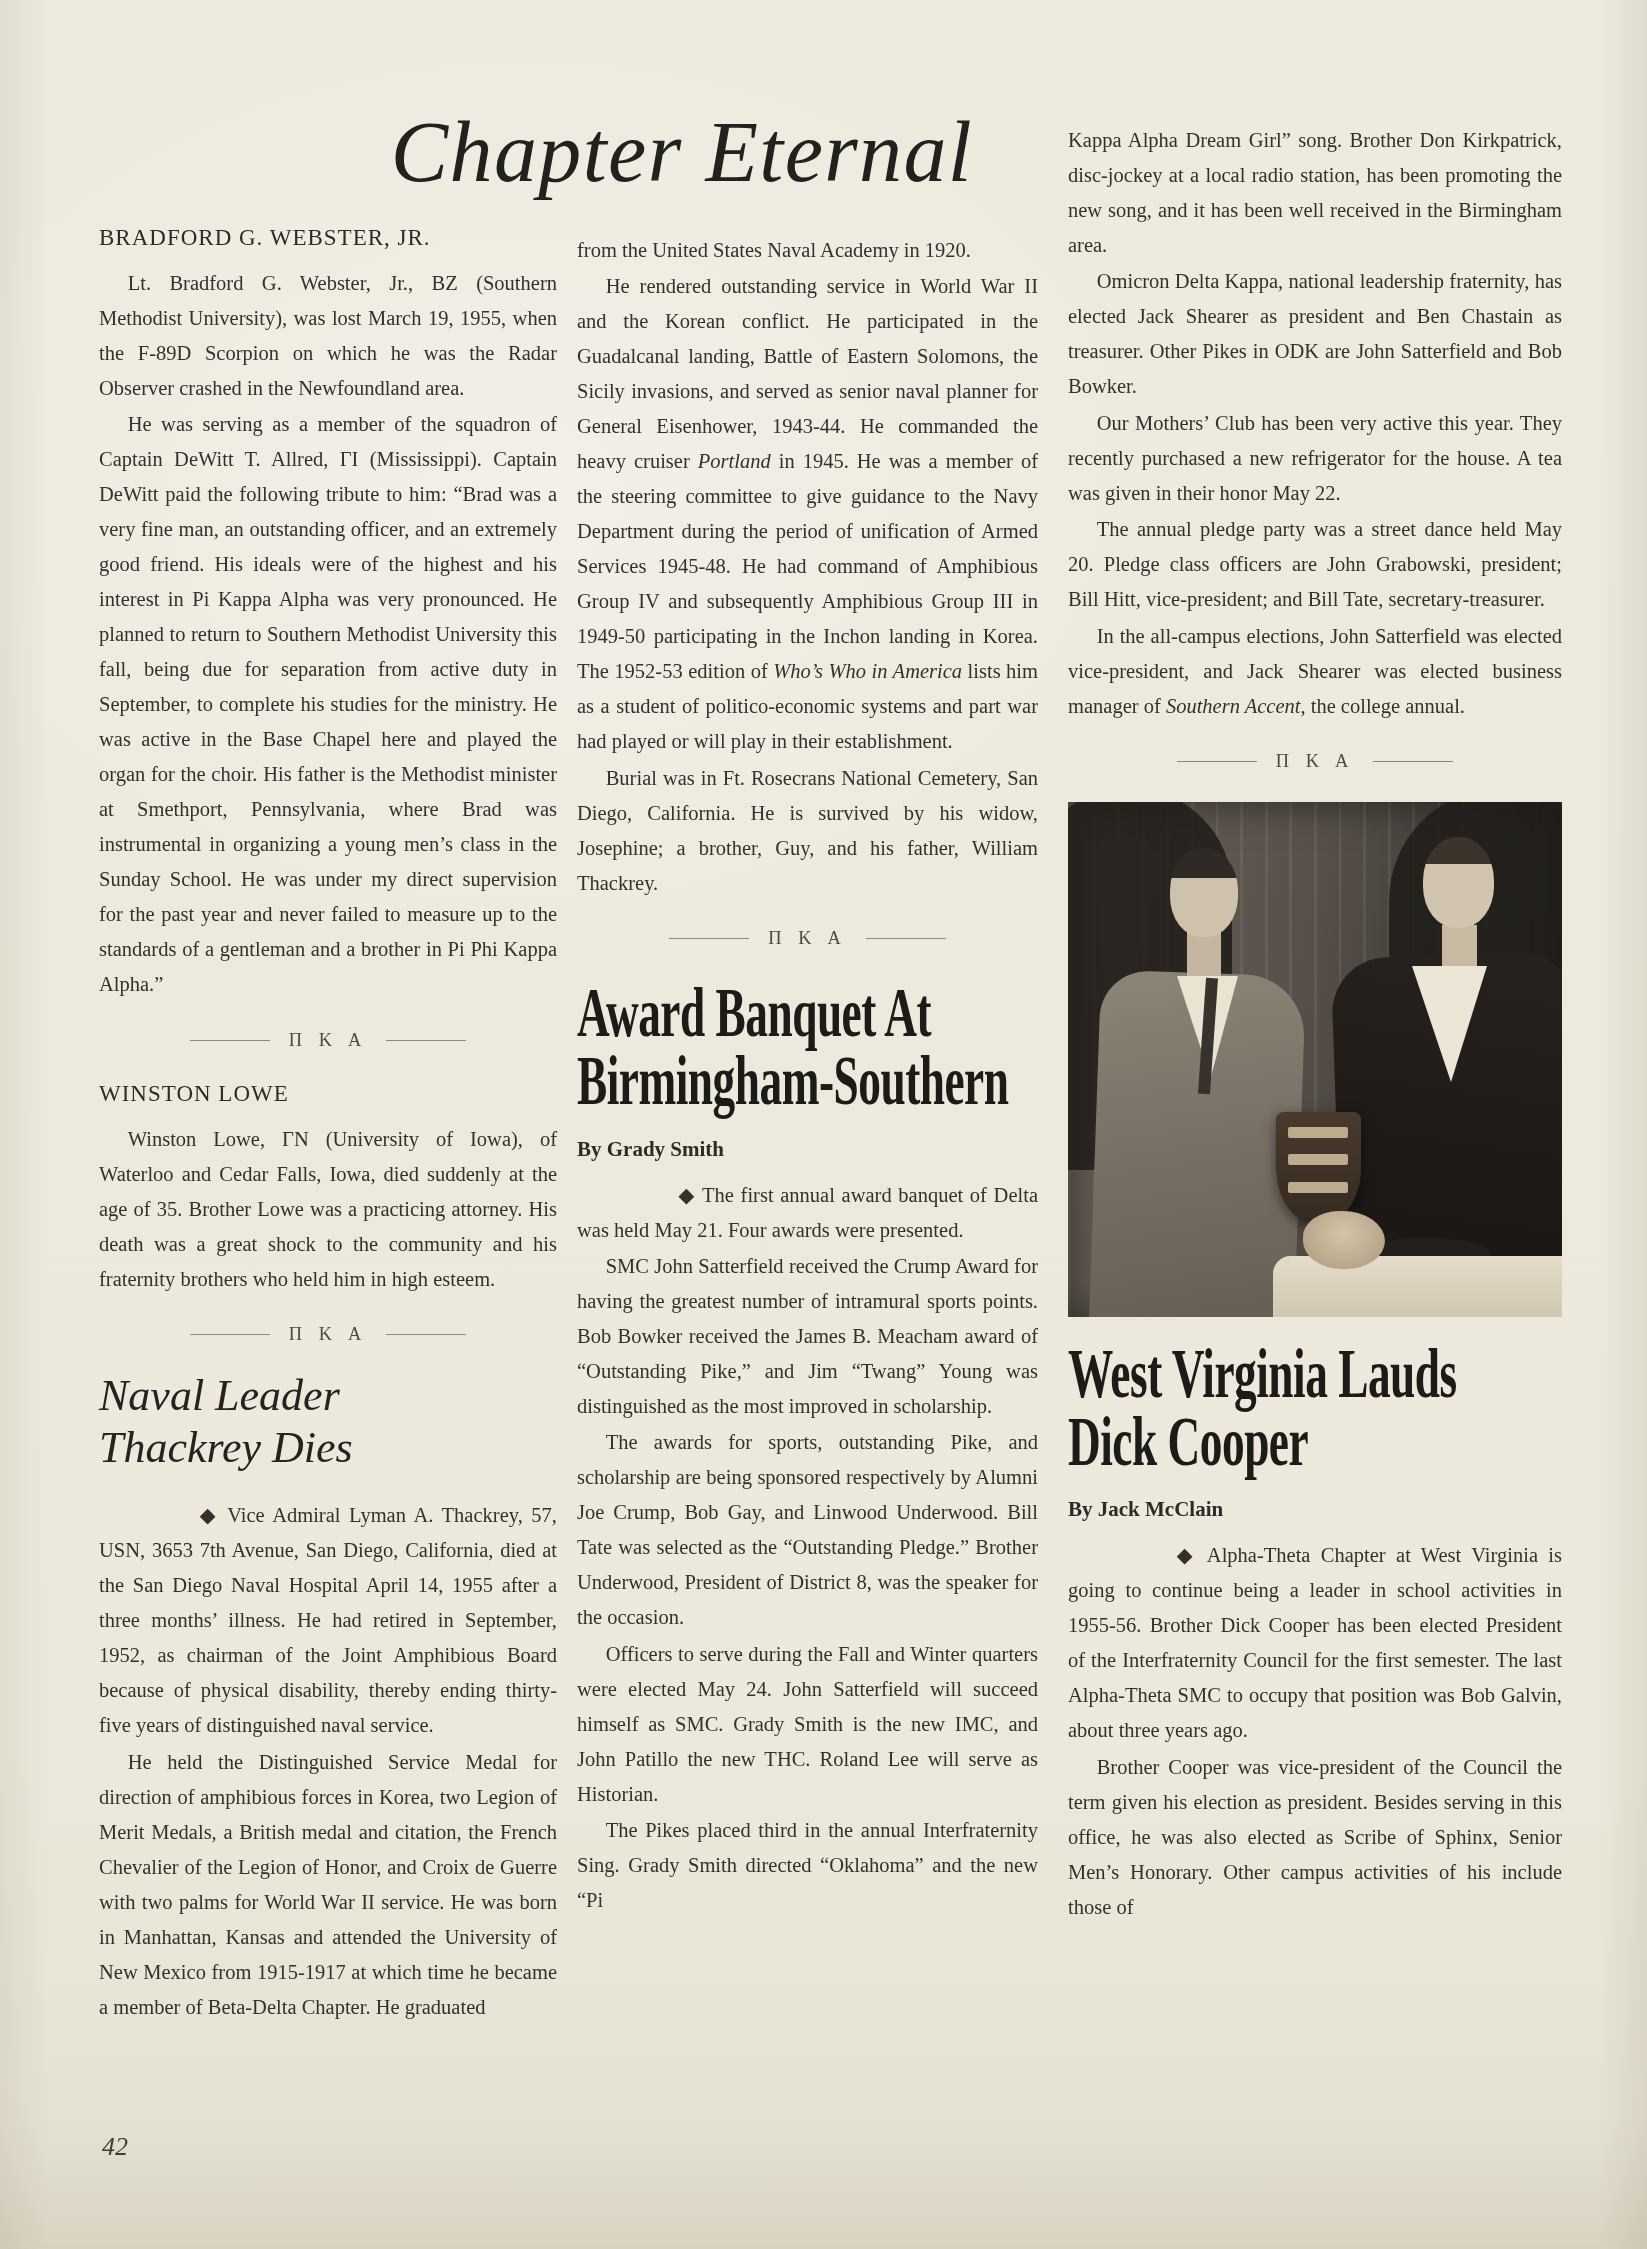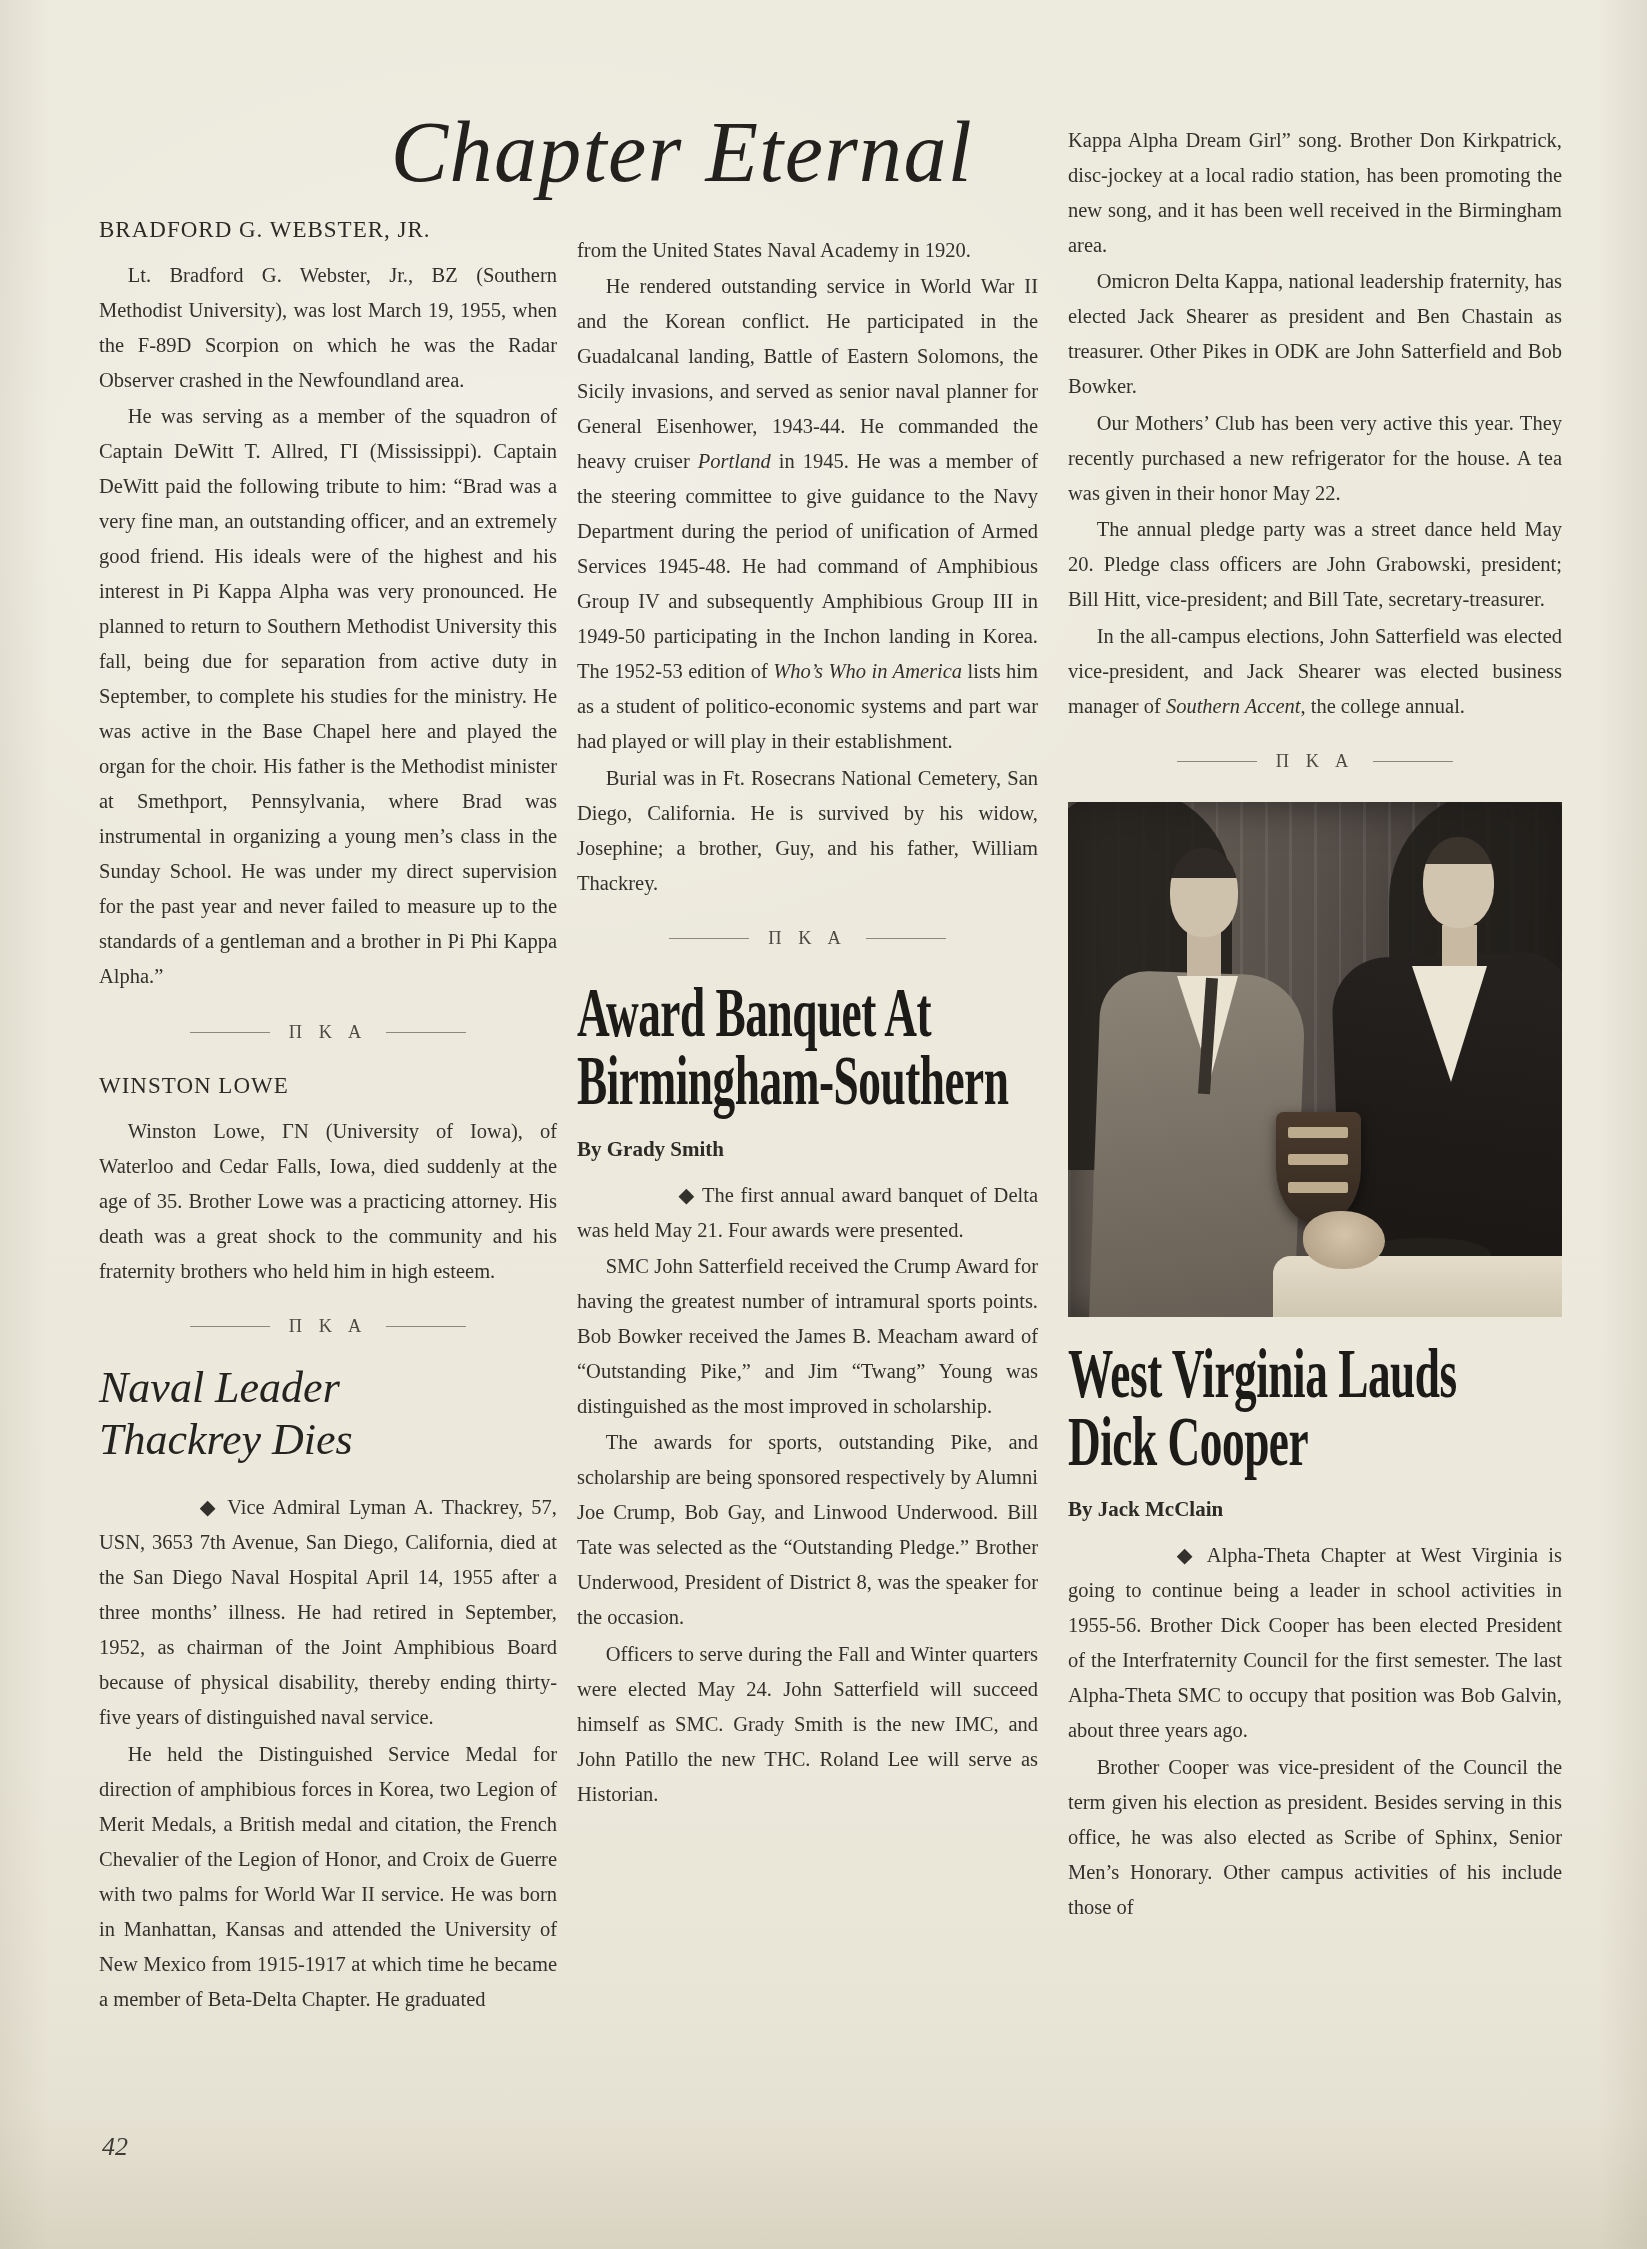--- a/index.html
+++ b/index.html
@@ -19,21 +19,21 @@
   .script-title {
     position:absolute; left:341px; top:102px; width:682px;
     margin:0; text-align:center;
     font-family:"Liberation Serif", serif;
     font-style:italic; font-weight:500;
     font-size:86px; letter-spacing:1.4px;
     color:#22211d;
   }
   
   .col { position:absolute; font-size:20.5px; line-height:35px; }
-  .col-1 { left:99px;  top:212px; width:458px; }
+  .col-1 { left:99px;  top:220px; width:458px; }
   .col-2 { left:577px;  top:233px; width:461px; }
   .col-3 { left:1068px; top:123px; width:494px; }
 
   .para { margin:0; text-align:justify; }
   .para.indent { text-indent:1.4em; }
   .para.flush  { text-indent:0; }
   .para.lead   { text-indent:22%; }
   .para + .para { margin-top:1.4px; }
 
   .obit-head {
@@ -207,20 +207,21 @@
     <div class="headline">
       <span class="hl-line">Award Banquet At</span>
       <span class="hl-line">Birmingham-Southern</span>
     </div>
     <div class="byline">By Grady Smith</div>
     <div>
         <p class="para lead">◆  The first annual award banquet of Delta was held May 21.  Four awards were presented.</p>
         <p class="para indent">SMC John Satterfield received the Crump Award for having the greatest number of intramural sports points.  Bob Bowker received the James B. Meacham award of “Outstanding Pike,” and Jim “Twang” Young was distinguished as the most improved in scholarship.</p>
         <p class="para indent">The awards for sports, outstanding Pike, and scholarship are being sponsored respectively by Alumni Joe Crump, Bob Gay, and Linwood Underwood.  Bill Tate was selected as the “Outstanding Pledge.”  Brother Underwood, President of District 8, was the speaker for the occasion.</p>
         <p class="para indent">Officers to serve during the Fall and Winter quarters were elected May 24. John Satterfield will succeed himself as SMC.  Grady Smith is the new IMC, and John Patillo the new THC.  Roland Lee will serve as Historian.</p>
+        <p class="para indent">The Pikes placed third in the annual Interfraternity Sing.  Grady Smith directed “Oklahoma” and the new “Pi</p>
       </div>
   </div>
 
   <div class="col col-3">
     <div>
         <p class="para flush">Kappa Alpha Dream Girl” song.  Brother Don Kirkpatrick, disc-jockey at a local radio station, has been promoting the new song, and it has been well received in the Birmingham area.</p>
         <p class="para indent">Omicron Delta Kappa, national leadership fraternity, has elected Jack Shearer as president and Ben Chastain as treasurer.  Other Pikes in ODK are John Satterfield and Bob Bowker.</p>
         <p class="para indent">Our Mothers’ Club has been very active this year.  They recently purchased a new refrigerator for the house.  A tea was given in their honor May 22.</p>
         <p class="para indent">The annual pledge party was a street dance held May 20.  Pledge class officers are John Grabowski, president; Bill Hitt, vice-president; and Bill Tate, secretary-treasurer.</p>
         <p class="para indent">In the all-campus elections, John Satterfield was elected vice-president, and Jack Shearer was elected business manager of <i>Southern Accent</i>, the college annual.</p>

